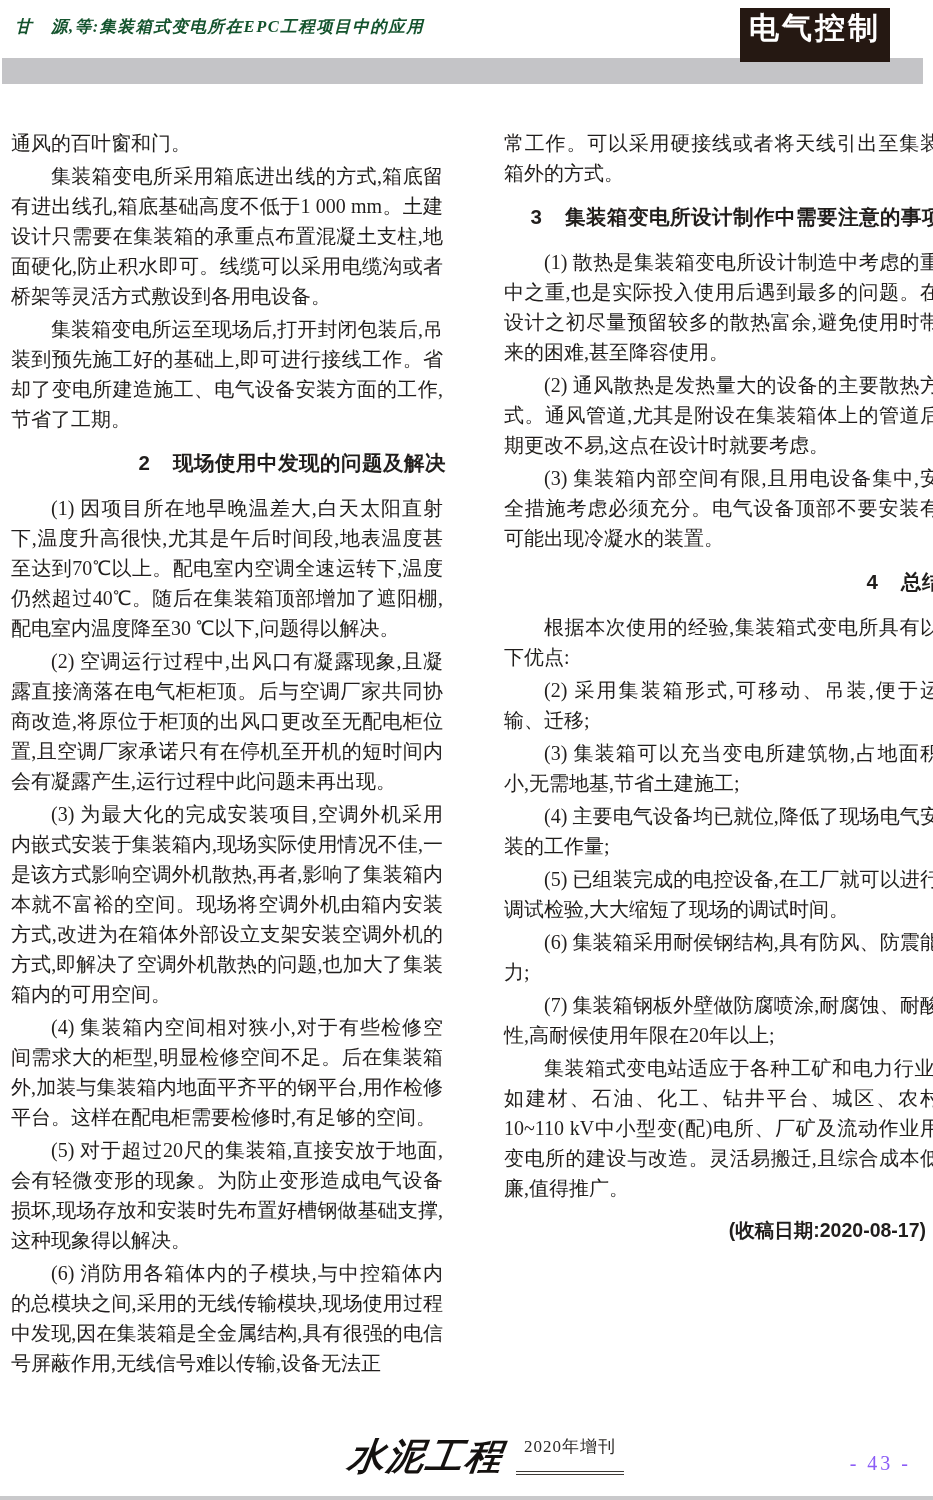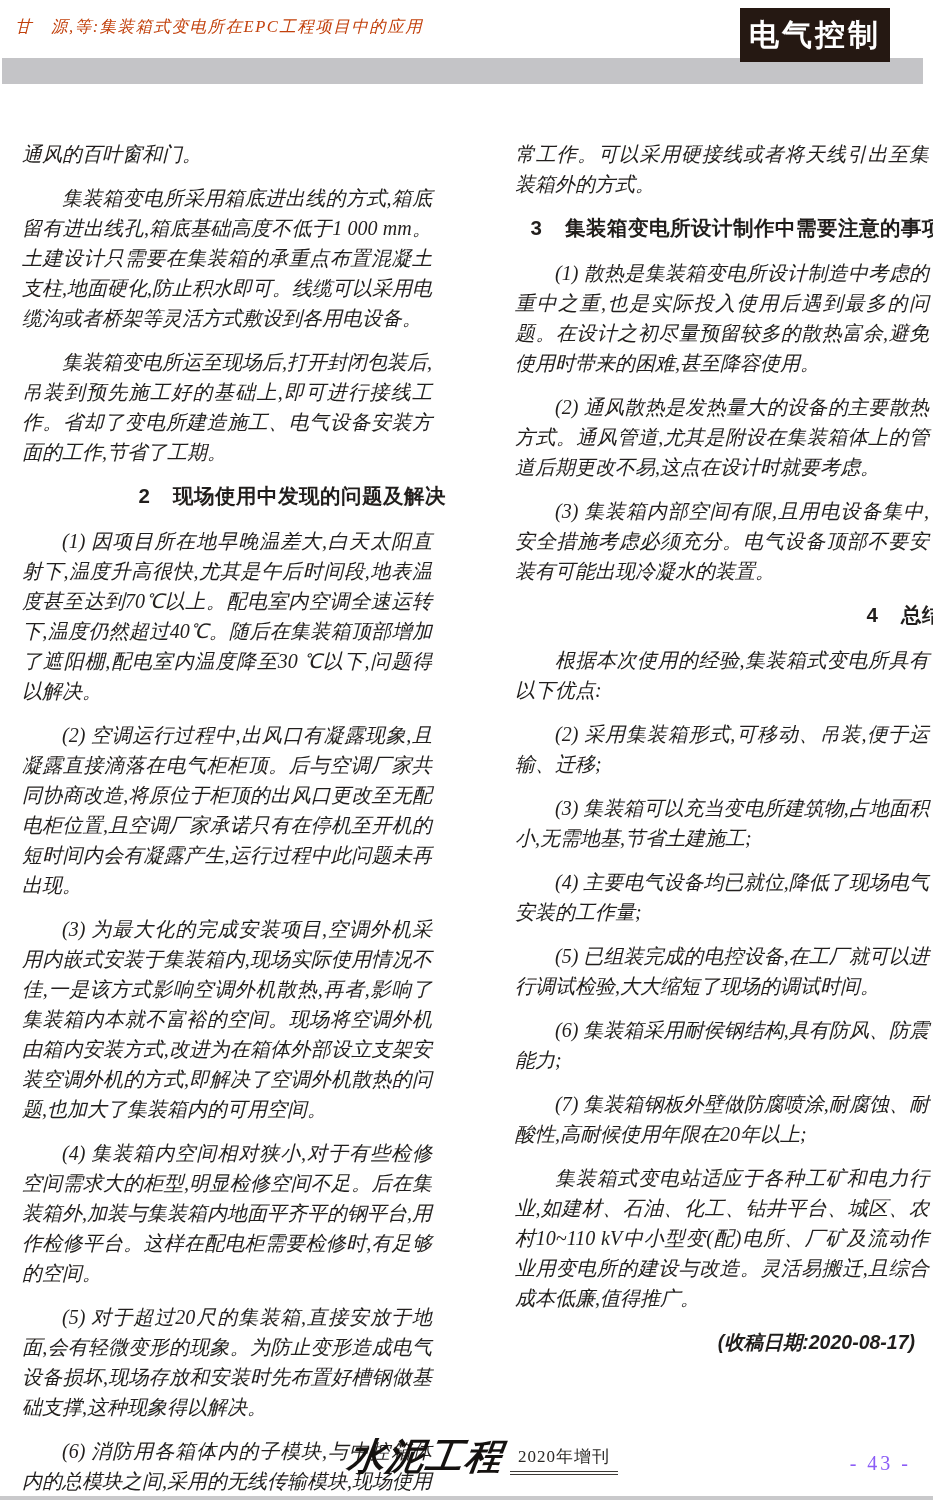--- a/index.html
+++ b/index.html
@@ -3,40 +3,40 @@
 <meta charset="utf-8">
 <style>
   html,body{margin:0;padding:0;background:#ffffff;}
   .page{
     position:relative;width:933px;height:1500px;background:#ffffff;
     font-family:"Liberation Serif",serif;color:#211e1c;overflow:hidden;
   }
   
   .running-title{
     position:absolute;left:15px;top:16px;
-    font-size:16.5px;letter-spacing:1.5px;color:#c2410c;
-    font-style:italic;white-space:nowrap;
+    font-size:16.5px;letter-spacing:1.5px;color:#14532d;
+    font-style:italic;white-space:nowrap;font-weight:bold;
   }
   .category-box{
     position:absolute;left:740px;top:8px;width:150px;height:54px;
-    display:flex;align-items:center;justify-content:center;
+    display:flex;justify-content:center;
     font-family:"Liberation Sans",sans-serif;font-weight:bold;
     font-size:30px;letter-spacing:3px;z-index:2;
   }
   .header-bar{
     position:absolute;left:2px;top:58px;width:921px;height:26px;z-index:1;
   }
   
   .col{
     position:absolute;top:125px;
     font-size:20px;line-height:30px;text-align:justify;
   }
   .col-left{left:8px;width:438px;}
   .col-right{left:501px;width:442px;}
-  .body-para{margin:14px;font-style:italic;}
+  .body-para{margin:3px;}
   .body-para.indent{text-indent:2em;}
   .body-para.right{
     text-align:right;text-indent:0;margin-top:12px;padding-right:14px;
     font-family:"Liberation Sans",sans-serif;font-weight:bold;font-size:19.5px;
   }
   .sec-heading{
     font-family:"Liberation Sans",sans-serif;font-weight:bold;
     font-size:20.5px;margin:14px 0 15px 0;text-align:right;white-space:nowrap;
     letter-spacing:0.5px;
   }
@@ -47,21 +47,21 @@
     display:flex;align-items:flex-end;
   }
   .logo{
     font-size:37px;font-weight:bold;font-style:italic;
     letter-spacing:2px;line-height:1.25;display:inline-block;
     transform:skewX(-8deg);color:#14110f;
   }
   .issue{
     font-size:17px;letter-spacing:1px;color:#2a2825;
     border-bottom:4px double #3c3935;
-    padding:0 8px 3px 8px;margin:0 0 5px 6px;
+    padding:0 8px 13px 8px;margin:0 0 5px 12px;
   }
   .page-number{
     position:absolute;right:22px;top:1452px;
     font-size:20px;letter-spacing:3px;color:#8b5cf6;white-space:nowrap;
   }
   .bottom-edge{
     position:absolute;left:0;bottom:0;width:933px;height:4px;background:#c9c9cb;
   }
 </style>
 </head>

